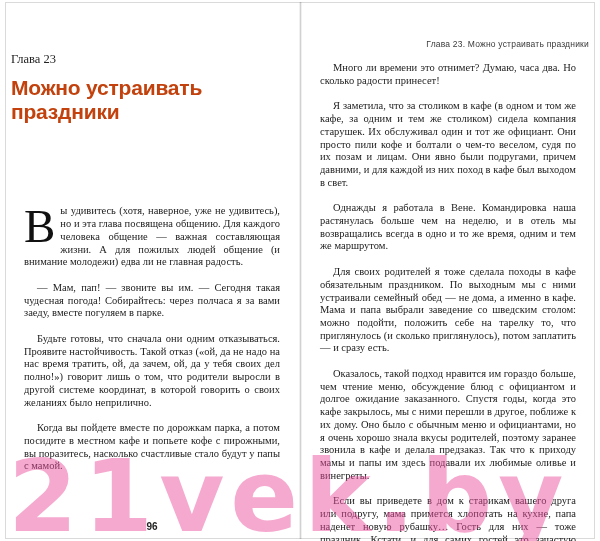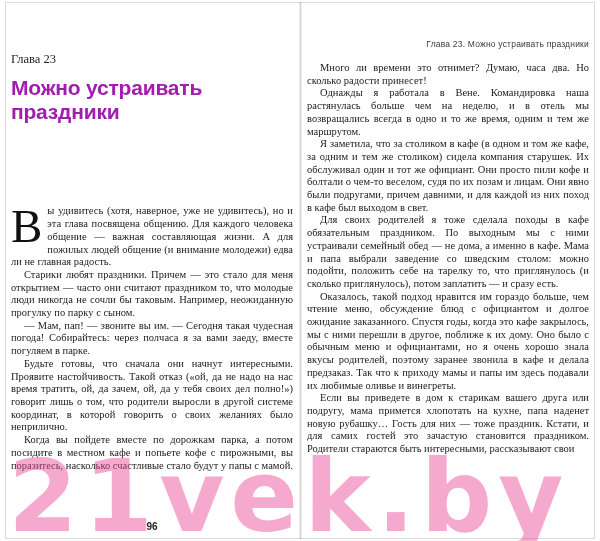--- a/index.html
+++ b/index.html
@@ -30,40 +30,40 @@
     font-size: 12.5px;
     color: #222222;
     margin: 0 0 9px 0;
   }
   .chapter-title {
     font-family: "Liberation Sans", sans-serif;
     font-weight: bold;
     font-size: 21px;
     line-height: 1.13;
     letter-spacing: -0.2px;
-    color: #a21caf;
+    color: #c2410c;
     margin: 0;
     width: 215px;
   }
   .running-header {
     font-family: "Liberation Sans", sans-serif;
     font-size: 8.5px;
     color: #3a3a3a;
     text-align: right;
     letter-spacing: 0.2px;
     margin: 3px 0 0 0;
   }
   .body-text {
     font-size: 10.5px;
     line-height: 1.21;
     text-align: justify;
   }
   .left-body  { margin-top: 82px; }
   .right-body { margin-top: 13px; }
-  .body-text p.para { margin: 0; text-indent: 13px; }
+  .body-text p.para { margin: 13px; text-indent: 13px; }
   .body-text p.para.first { text-indent: 0; }
   .dropcap {
     float: left;
     font-family: "Liberation Serif", serif;
     font-size: 47px;
     line-height: 0.78;
     padding: 3px 5px 0 0;
     color: #111111;
   }
   .page-num {
@@ -101,33 +101,32 @@
   <div class="edge bottom"></div>
   <div class="edge left"></div>
   <div class="edge right"></div>
   <div class="gutter"></div>
 
   <div class="page page-left">
     <div class="chapter-label">Глава 23</div>
     <h1 class="chapter-title">Можно устраивать праздники</h1>
     <div class="body-text left-body">
         <p class="para first"><span class="dropcap">В</span>ы удивитесь (хотя, наверное, уже не удивитесь), но и эта глава посвящена общению. Для каждого человека общение — важная составляющая жизни. А для пожилых людей общение (и внимание молодежи) едва ли не главная радость.</p>
-        <p class="para">Старики любят праздники. Причем — это стало для меня открытием — часто они считают праздником то, что молодые люди никогда не сочли бы таковым. Например, неожиданную прогулку по парку с сыном.</p>
         <p class="para">— Мам, пап! — звоните вы им. — Сегодня такая чудесная погода! Собирайтесь: через полчаса я за вами заеду, вместе погуляем в парке.</p>
-        <p class="para">Будьте готовы, что сначала они начнут интересными. Проявите настойчивость. Такой отказ («ой, да не надо на нас время тратить, ой, да зачем, ой, да у тебя своих дел полно!») говорит лишь о том, что родители выросли в другой системе координат, в которой говорить о своих желаниях было неприлично.</p>
+        <p class="para">Будьте готовы, что сначала они одним отказываться. Проявите настойчивость. Такой отказ («ой, да не надо на нас время тратить, ой, да зачем, ой, да у тебя своих дел полно!») говорит лишь о том, что родители выросли в другой системе координат, в которой говорить о своих желаниях было неприлично.</p>
         <p class="para">Когда вы пойдете вместе по дорожкам парка, а потом посидите в местном кафе и попьете кофе с пирожными, вы поразитесь, насколько счастливые стало будут у папы с мамой.</p>
       </div>
   </div>
 
   <div class="page page-right">
     <div class="running-header">Глава 23.  Можно устраивать праздники</div>
     <div class="body-text right-body">
         <p class="para">Много ли времени это отнимет? Думаю, часа два. Но сколько радости принесет!</p>
+        <p class="para">Я заметила, что за столиком в кафе (в одном и том же кафе, за одним и тем же столиком) сидела компания старушек. Их обслуживал один и тот же официант. Они просто пили кофе и болтали о чем-то веселом, судя по их позам и лицам. Они явно были подругами, причем давними, и для каждой из них поход в кафе был выходом в свет.</p>
         <p class="para">Однажды я работала в Вене. Командировка наша растянулась больше чем на неделю, и в отель мы возвращались всегда в одно и то же время, одним и тем же маршрутом.</p>
-        <p class="para">Я заметила, что за столиком в кафе (в одном и том же кафе, за одним и тем же столиком) сидела компания старушек. Их обслуживал один и тот же официант. Они просто пили кофе и болтали о чем-то веселом, судя по их позам и лицам. Они явно были подругами, причем давними, и для каждой из них поход в кафе был выходом в свет.</p>
         <p class="para">Для своих родителей я тоже сделала походы в кафе обязательным праздником. По выходным мы с ними устраивали семейный обед — не дома, а именно в кафе. Мама и папа выбрали заведение со шведским столом: можно подойти, положить себе на тарелку то, что приглянулось (и сколько приглянулось), потом заплатить — и сразу есть.</p>
         <p class="para">Оказалось, такой подход нравится им гораздо больше, чем чтение меню, обсуждение блюд с официантом и долгое ожидание заказанного. Спустя годы, когда это кафе закрылось, мы с ними перешли в другое, поближе к их дому. Оно было с обычным меню и официантами, но я очень хорошо знала вкусы родителей, поэтому заранее звонила в кафе и делала предзаказ. Так что к приходу мамы и папы им здесь подавали их любимые оливье и винегреты.</p>
         <p class="para">Если вы приведете в дом к старикам вашего друга или подругу, мама примется хлопотать на кухне, папа наденет новую рубашку… Гость для них — тоже праздник. Кстати, и для самих гостей это зачастую становится праздником. Родители стараются быть интересными, рассказывают свои</p>
       </div>
   </div>
 
   <div class="page-num pn-left">96</div>
 
   <div class="watermark" style="color: rgb(236, 77, 157);">21vek.by</div>
 </div>

